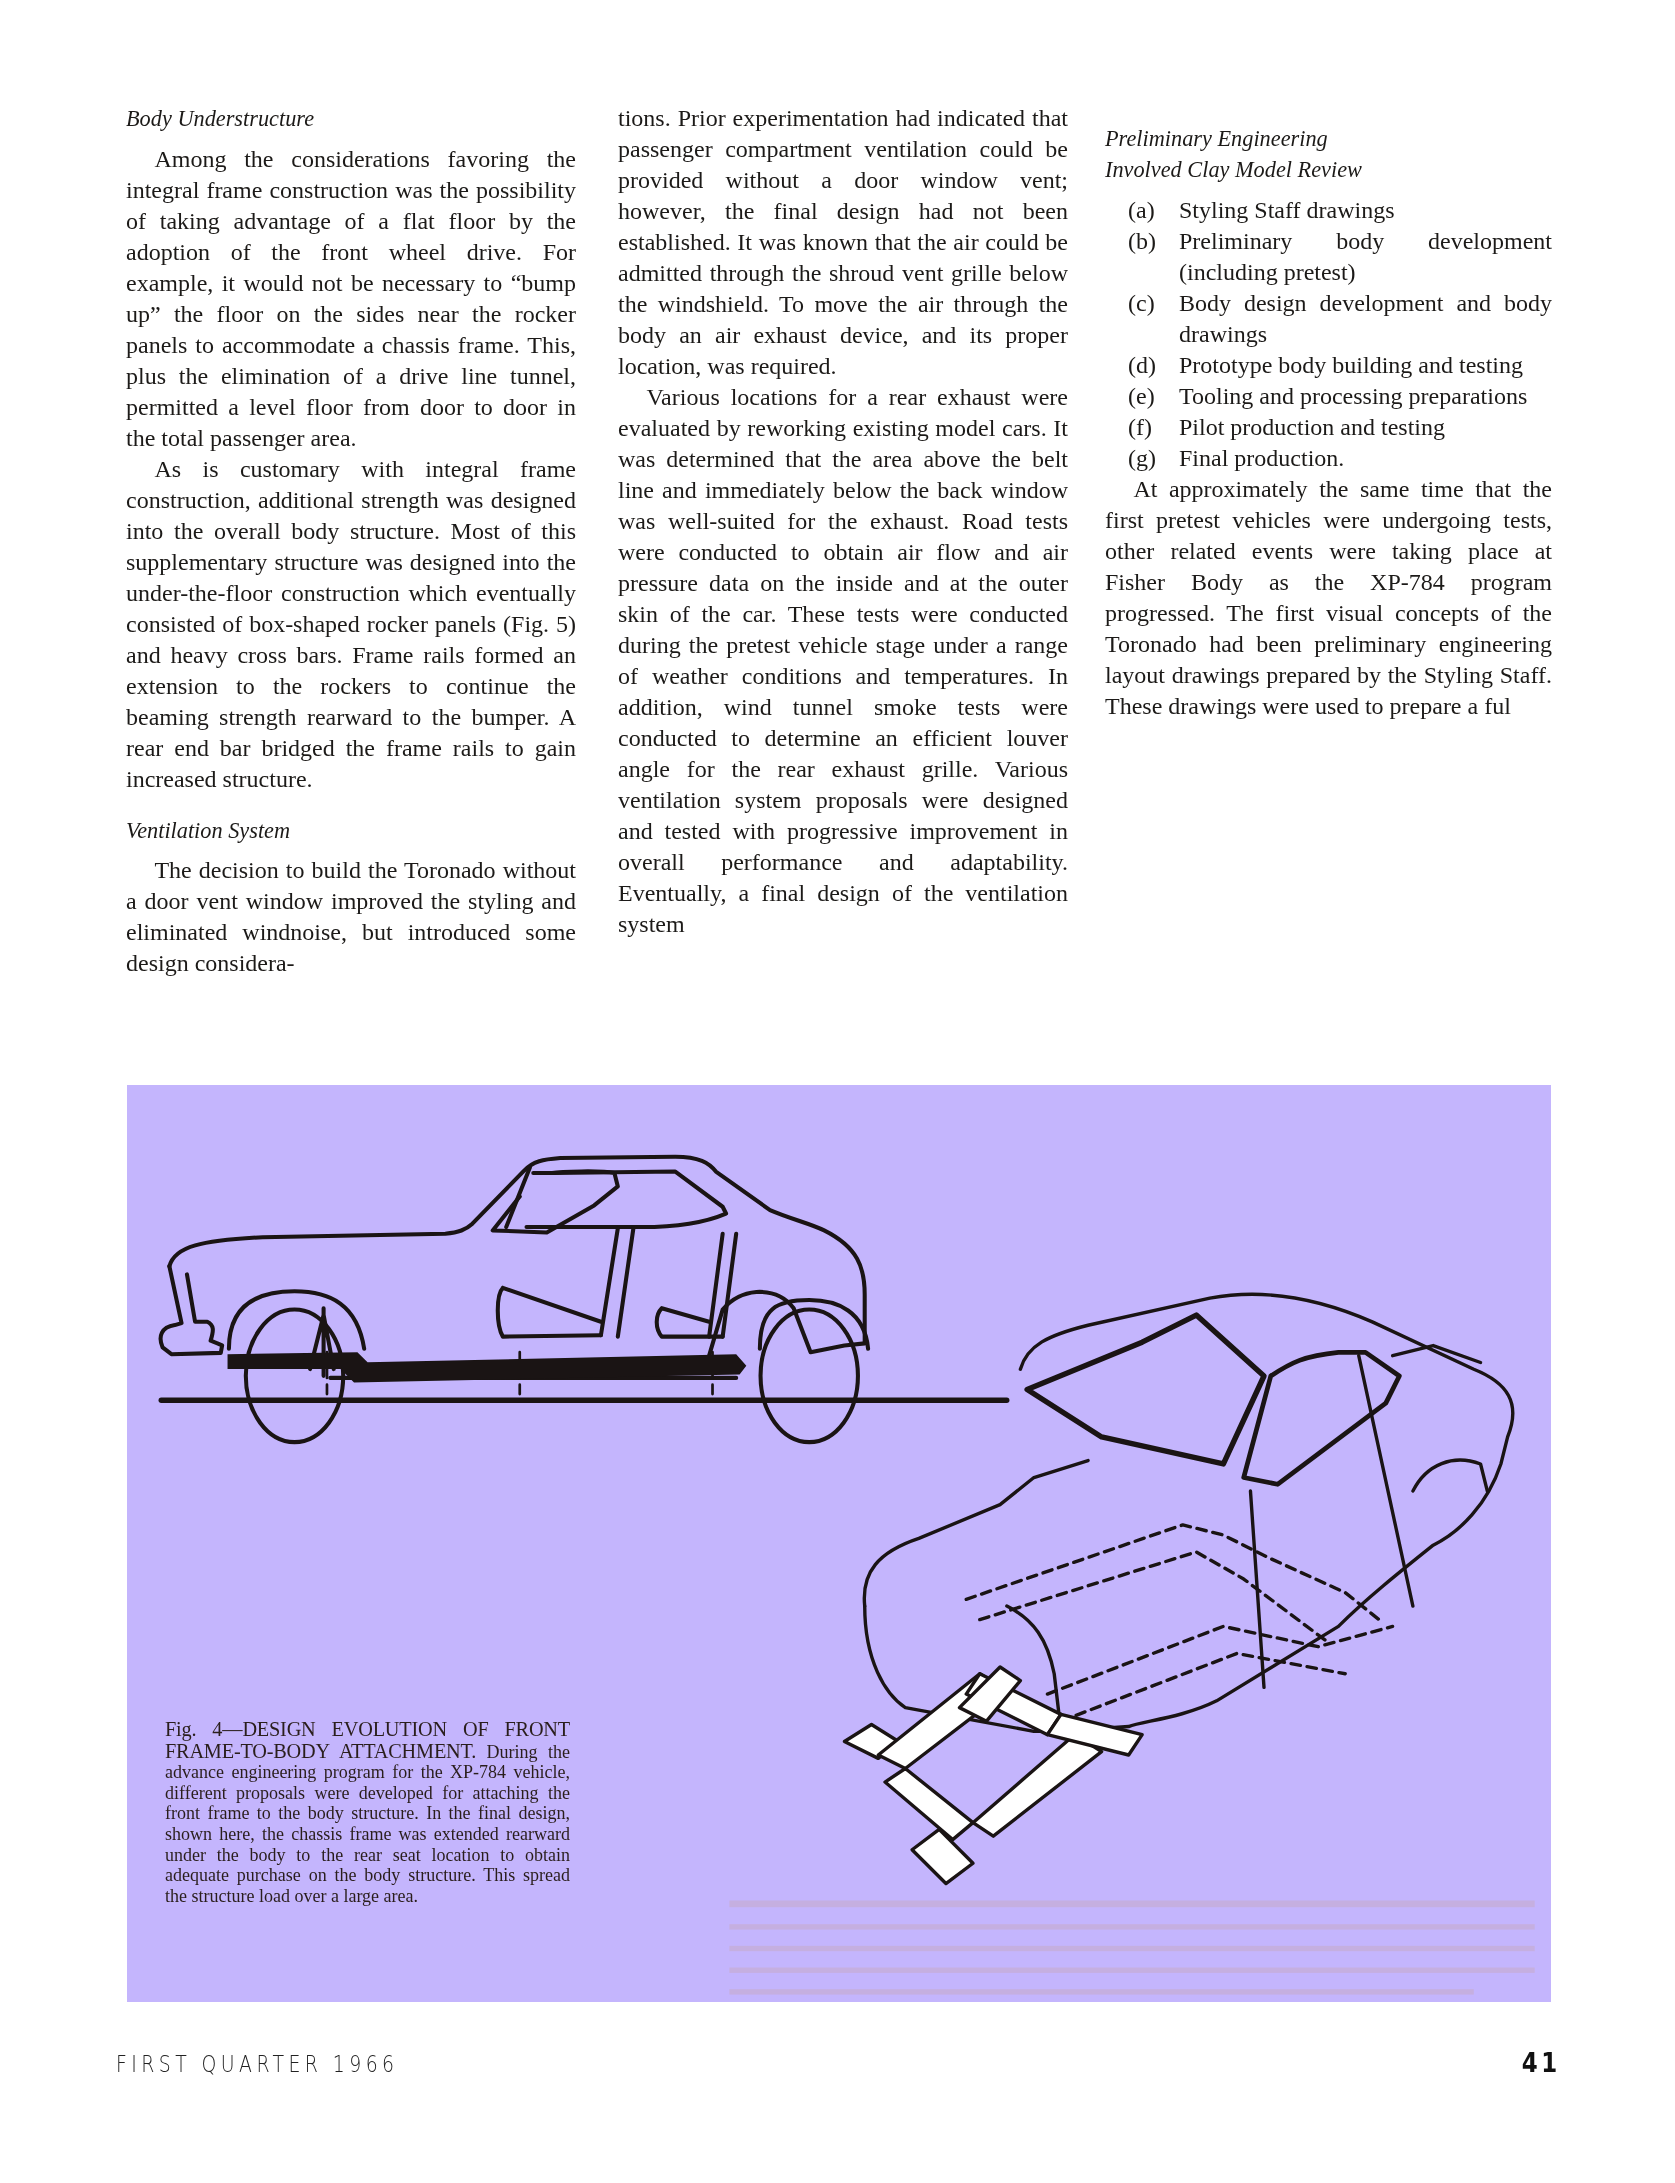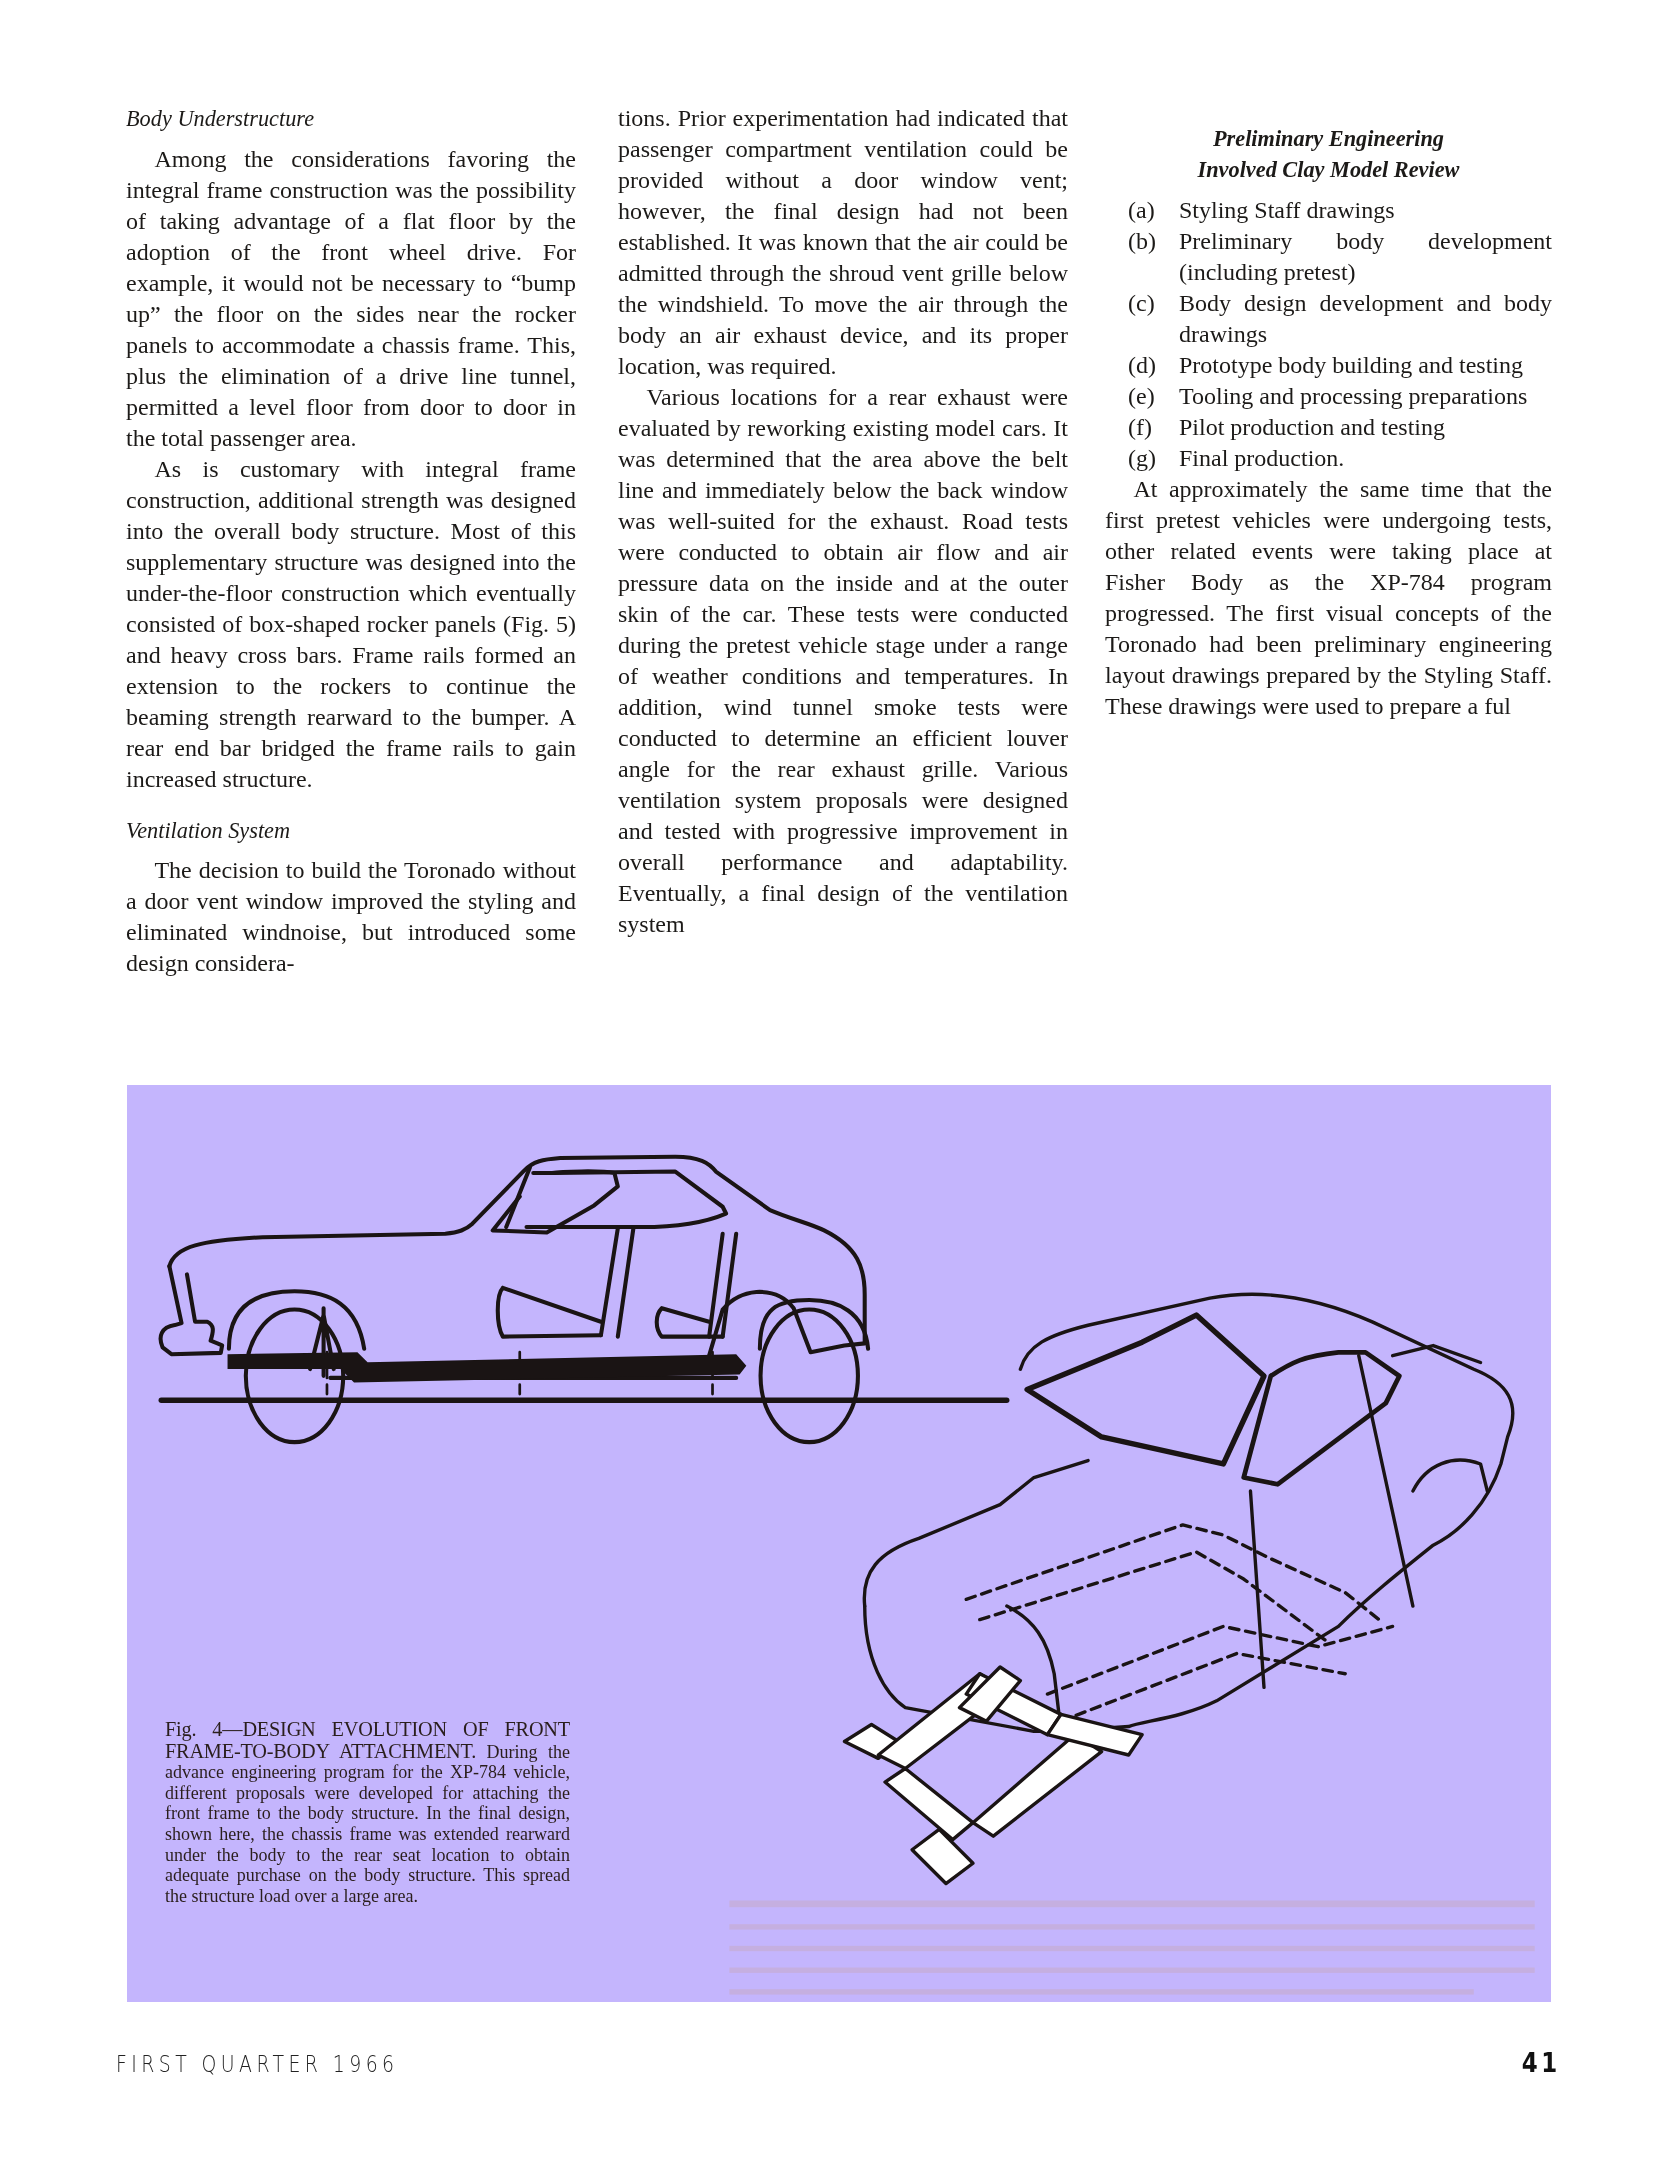--- a/index.html
+++ b/index.html
@@ -4,21 +4,21 @@
   <style>
     html, body { margin: 0; padding: 0; background: #ffffff; }
     body { width: 1676px; height: 2183px; position: relative; overflow: hidden;
            font-family: "Liberation Serif", "DejaVu Serif", serif; color: #1c1a18; }
     .col { position: absolute; top: 103px; width: 450px; font-size: 24px; line-height: 31px;
            text-align: justify; hyphens: manual; }
     #col1 { left: 126px; }
     #col2 { left: 618px; width: 450px; }
     #col3 { left: 1105px; width: 447px; }
     .subhead { font-style: italic; font-size: 22.3px; margin: 0 0 9.5px 0; text-align: left; }
-    .subhead.center { text-align: center; margin: 20.3px 0 9.5px 0; line-height: 31px; font-weight: bold; }
+    .subhead.center { margin: 20.3px 0 9.5px 0; line-height: 31px; }
     p { margin: 0; text-indent: 28.4px; }
     p.noindent { text-indent: 0; }
     .gap { height: 20.3px; }
     ol.stages { list-style: none; margin: 0; padding: 0; }
     ol.stages li { display: flex; text-align: left; }
     ol.stages .mark { width: 74px; padding-left: 23px; box-sizing: border-box; flex: none; }
     ol.stages .txt { flex: 1; text-align: justify; }
 
     #figure-panel { position: absolute; left: 127px; top: 1085px; width: 1424px; height: 917px;
                     background: #f9d2d8; }

